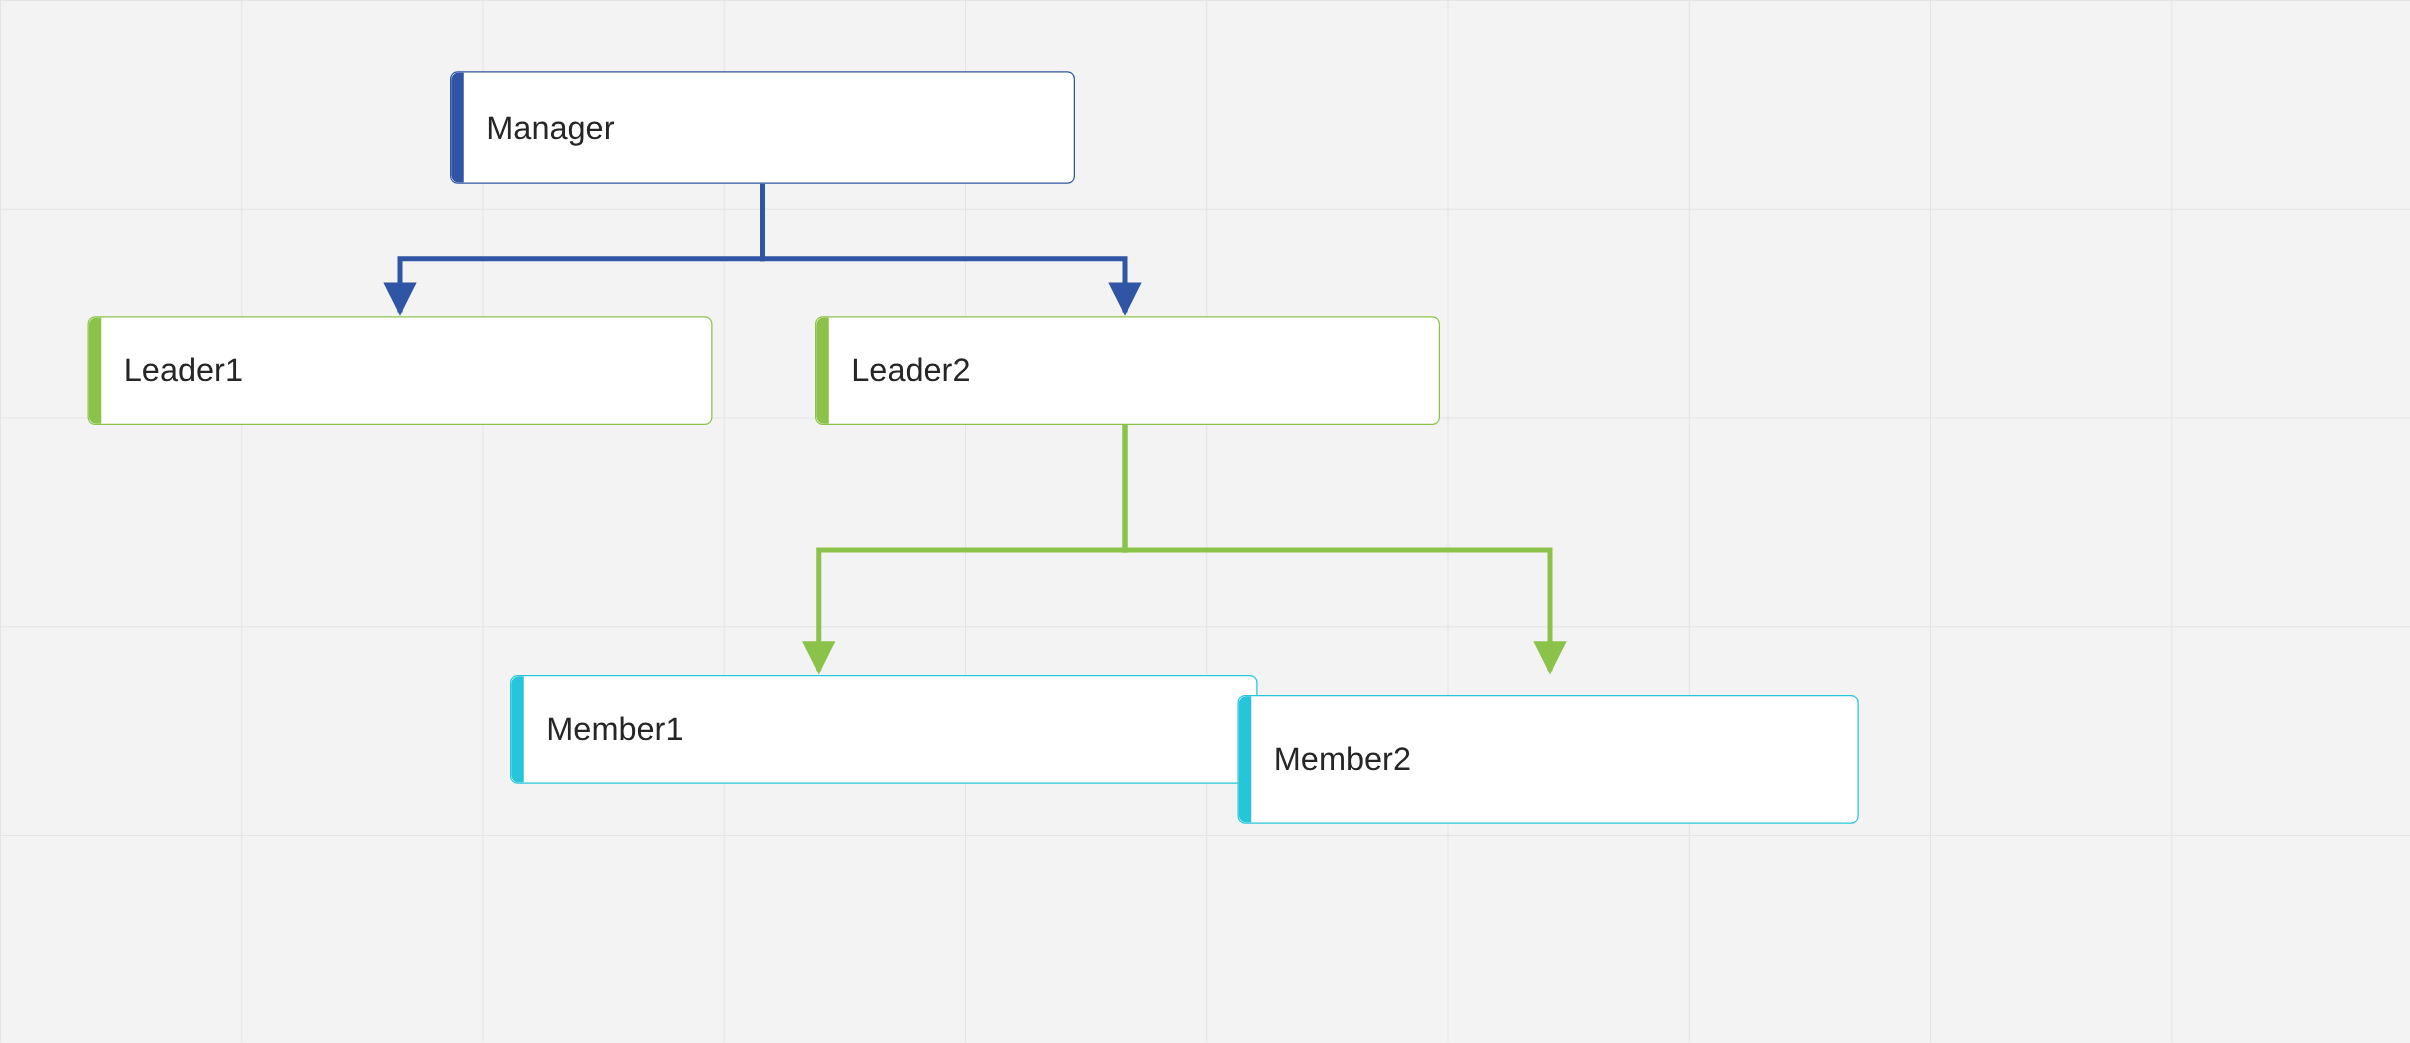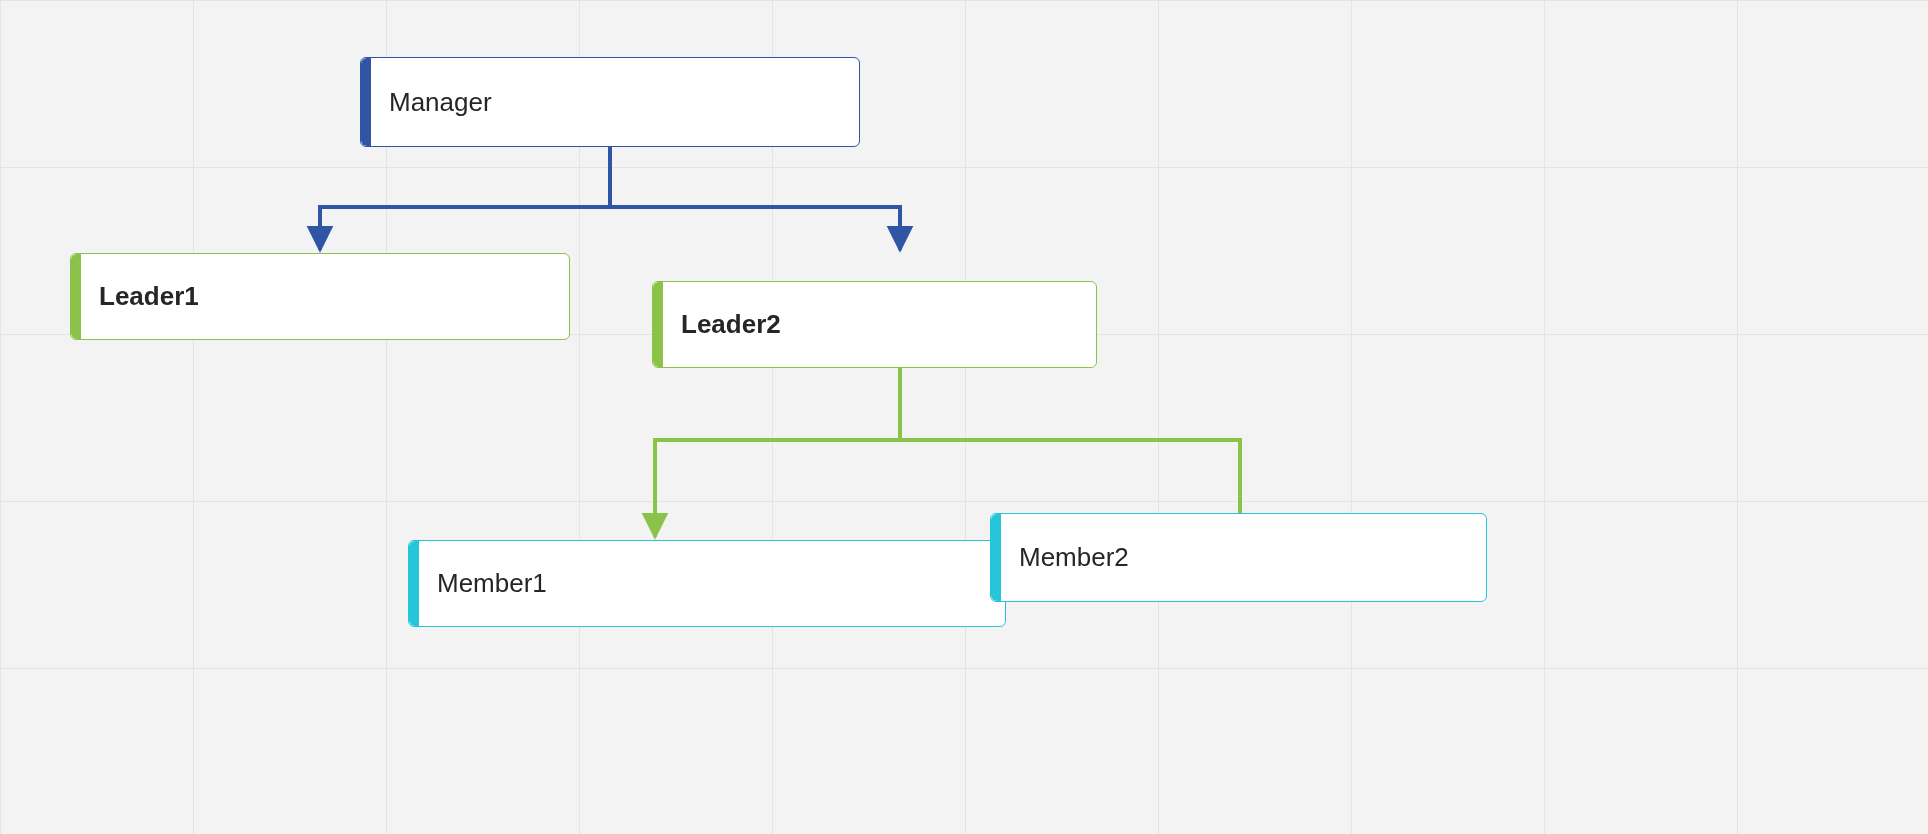--- a/index.html
+++ b/index.html
@@ -48,21 +48,21 @@
     position: absolute;
     left: 0;
     top: 0;
     bottom: 0;
     width: 10px;
     border-top-left-radius: 6px;
     border-bottom-left-radius: 6px;
   }
   .node-manager  { border-color: #2f55a4; }
   .node-manager  .accent { background: #2f55a4; }
-  .node-leader   { border-color: #8bc34a; font-weight: bold; }
+  .node-leader   { border-color: #8bc34a; }
   .node-leader   .accent { background: #8bc34a; }
   .node-member   { border-color: #26c6da; }
   .node-member   .accent { background: #26c6da; }
 </style>
 </head>
 <body>
 
 <div class="canvas">
   <div class="grid"></div>
 
@@ -86,27 +86,27 @@
   <div class="node node-manager" style="left:360px; top:57px; width:500px; height:90px;">
     <div class="accent"></div>
     <span>Manager</span>
   </div>
 
   <div class="node node-leader" style="left:70px; top:253px; width:500px; height:87px;">
     <div class="accent"></div>
     <span>Leader1</span>
   </div>
 
-  <div class="node node-leader" style="left:652px; top:253px; width:445px; height:87px;margin-top:28px;">
+  <div class="node node-leader" style="left:652px; top:253px; width:500px; height:87px;">
     <div class="accent"></div>
     <span>Leader2</span>
   </div>
 
   <div class="node node-member" style="left:408px; top:540px; width:598px; height:87px;">
     <div class="accent"></div>
     <span>Member1</span>
   </div>
 
-  <div class="node node-member" style="left:990px; top:513px; width:497px; height:89px;">
+  <div class="node node-member" style="left:990px; top:556px; width:497px; height:103px;">
     <div class="accent"></div>
     <span>Member2</span>
   </div>
 </div>
 
 </body></html>

